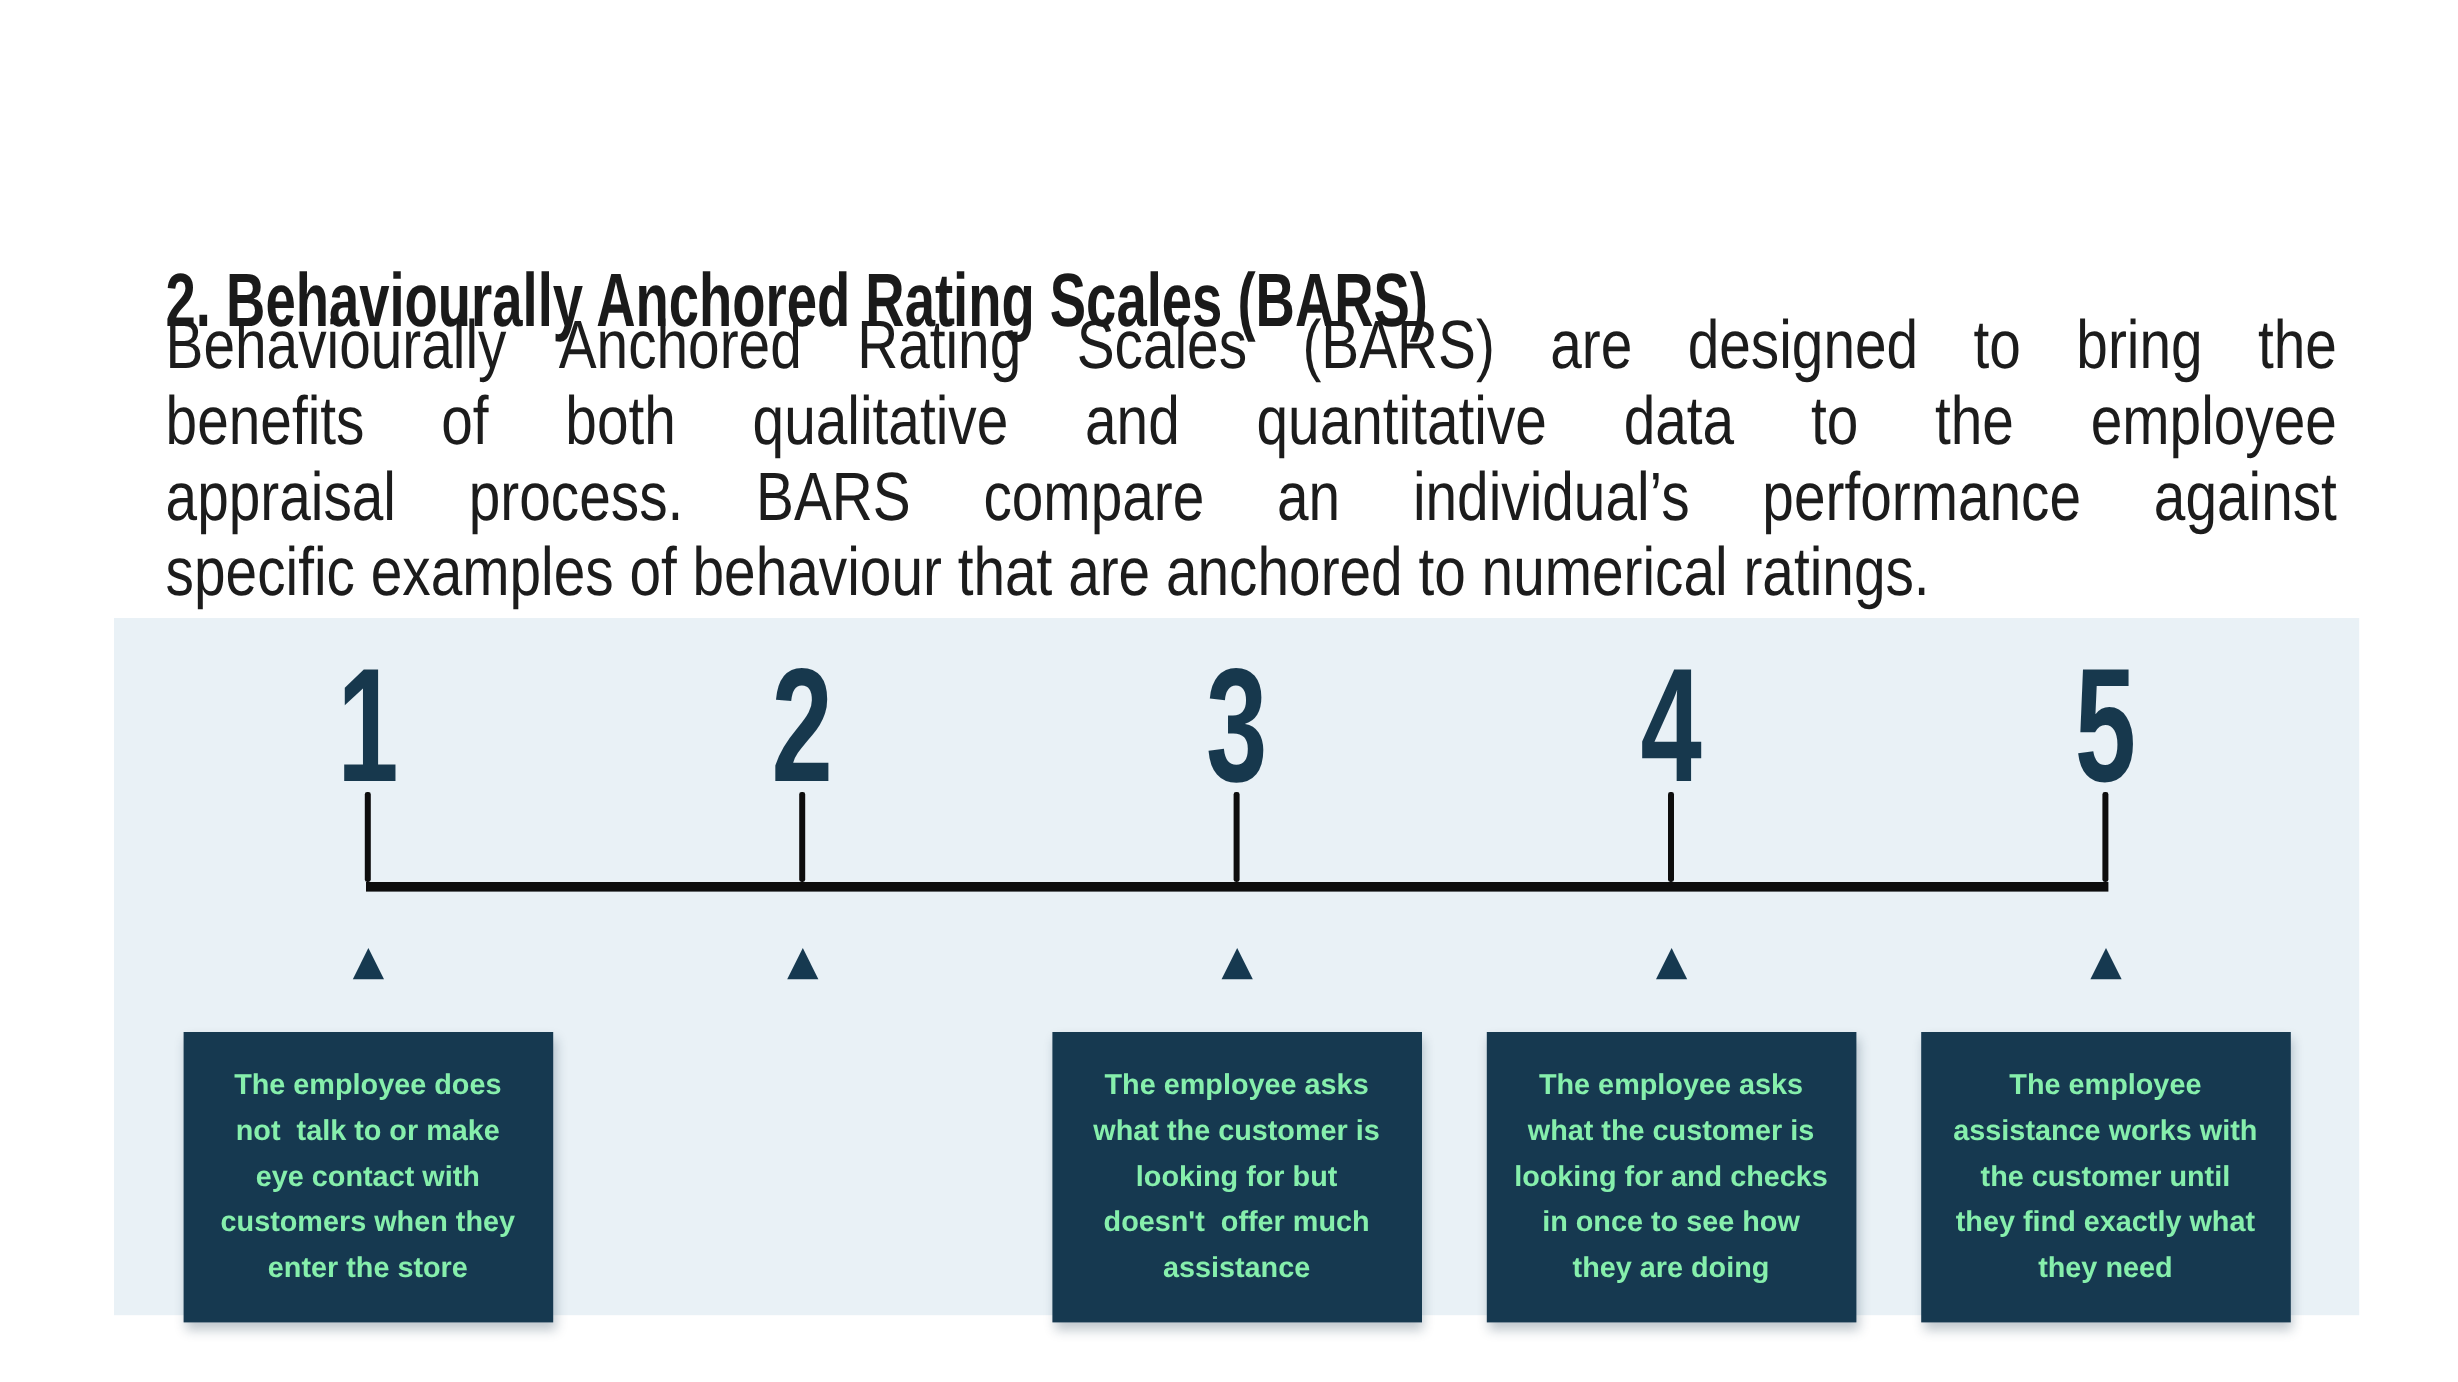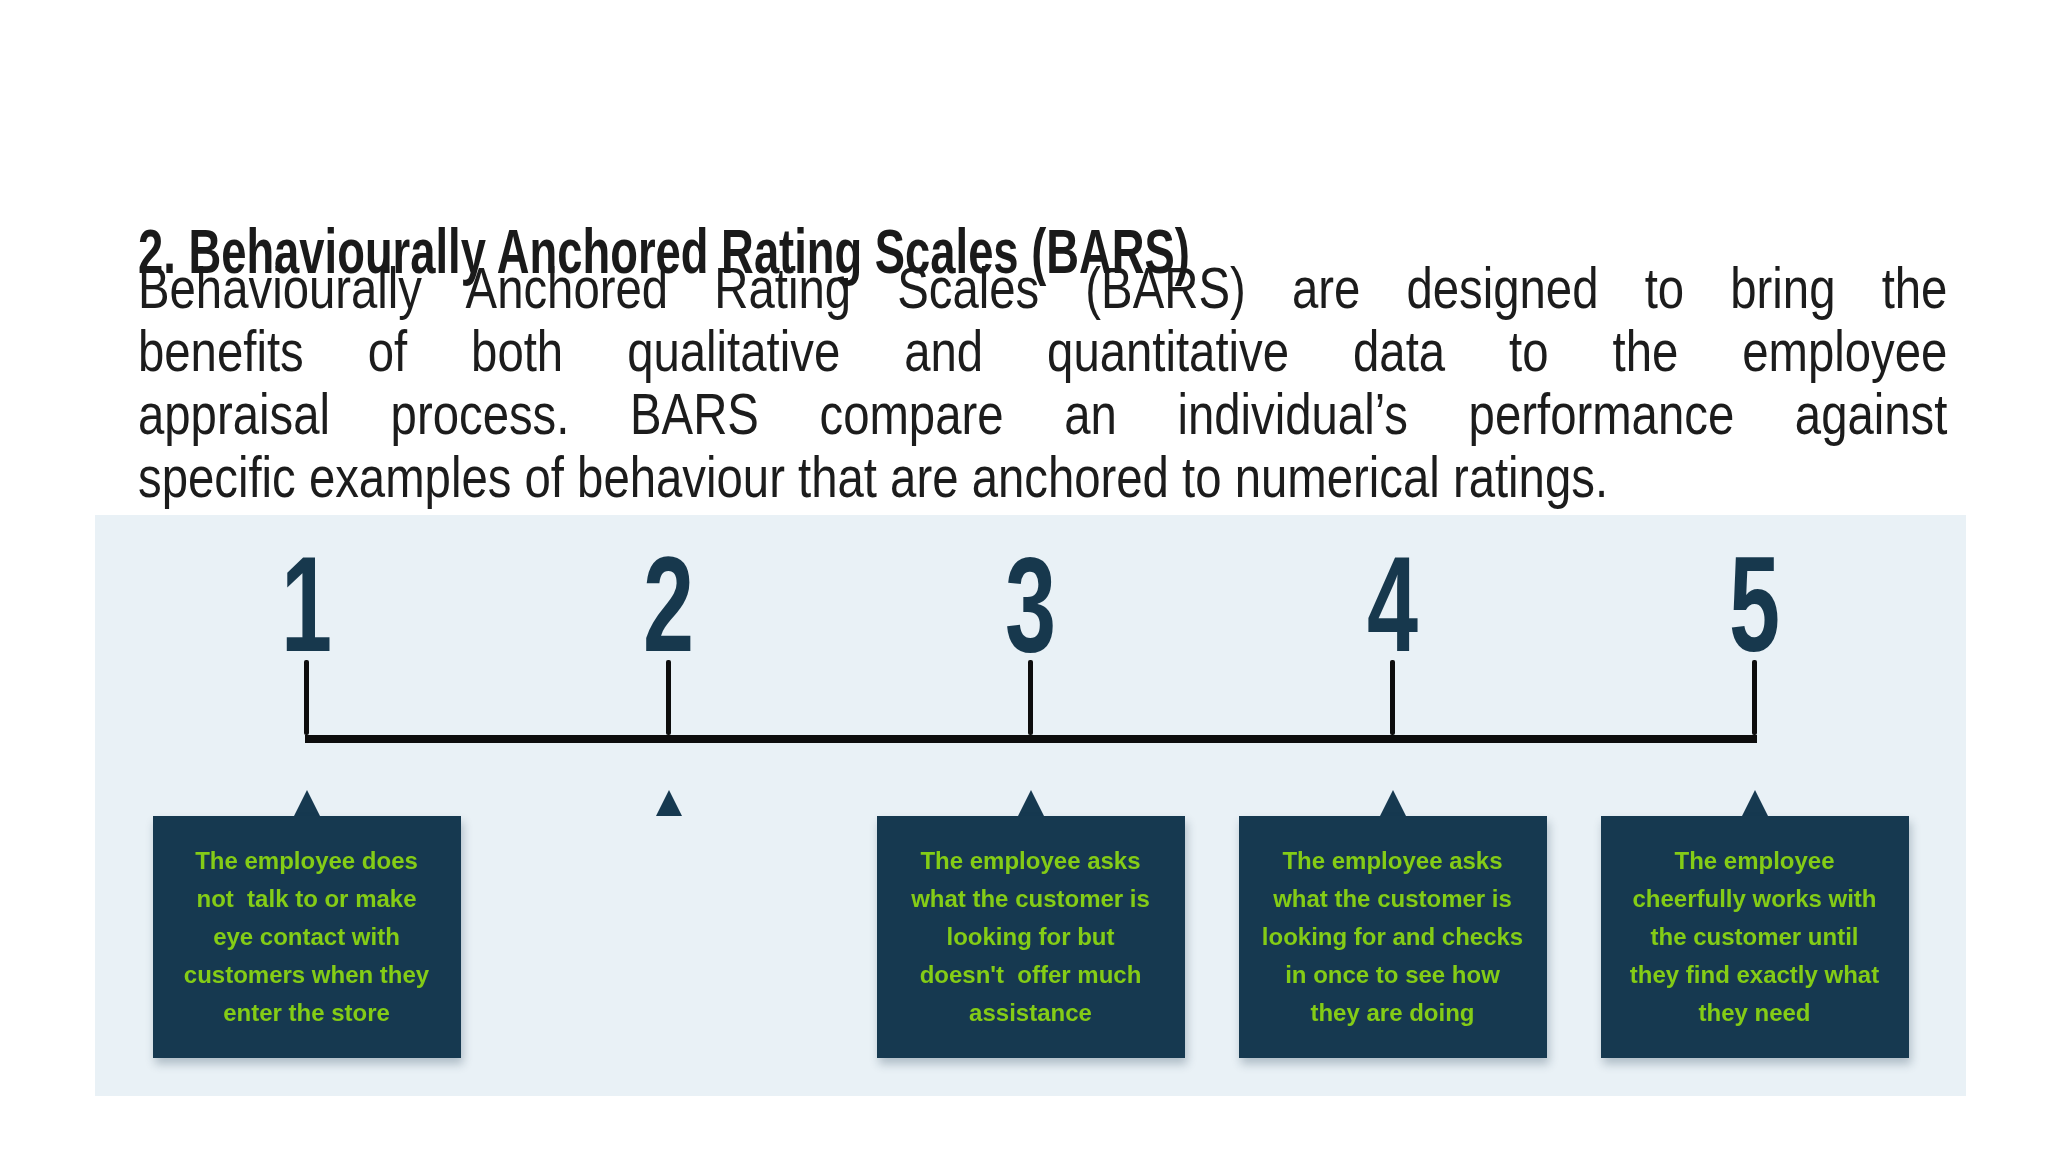--- a/index.html
+++ b/index.html
@@ -46,23 +46,24 @@
     position:absolute;left:152px;top:220px;width:1452px;height:8px;
     background:#0d0d0d;
   }
   .spacer{height:55px;}
   .pointer{
     width:0;height:0;
     border-left:13px solid transparent;border-right:13px solid transparent;
     border-bottom:26px solid #163950;
   }
   .box{
-    width:308px;height:242px;background:#163950;color:#84cc16;
+    width:308px;height:242px;background:#163950;color:#86efac;
     display:flex;align-items:center;justify-content:center;
     box-shadow:2px 6px 9px rgba(25,55,75,.28);
+    margin-top:44px;
   }
   .box-text{
     font-size:24px;line-height:38px;font-weight:700;
     text-align:center;white-space:pre-wrap;
   }
 </style>
 </head>
 <body>
 
 <h1 class="heading">2. Behaviourally Anchored Rating Scales (BARS)</h1>
@@ -137,21 +138,21 @@
 
     <div class="col">
       <div class="num">
           <span class="num-text">5</span>
         </div>
       <div class="tick"></div>
       <div class="spacer"></div>
       <div class="pointer"></div>
       <div class="box">
         <div class="box-text">The employee
-cheerfully works with
+assistance works with
 the customer until
 they find exactly what
 they need</div>
       </div>
     </div>
 
   </div>
 </div>
 
 </body></html>

